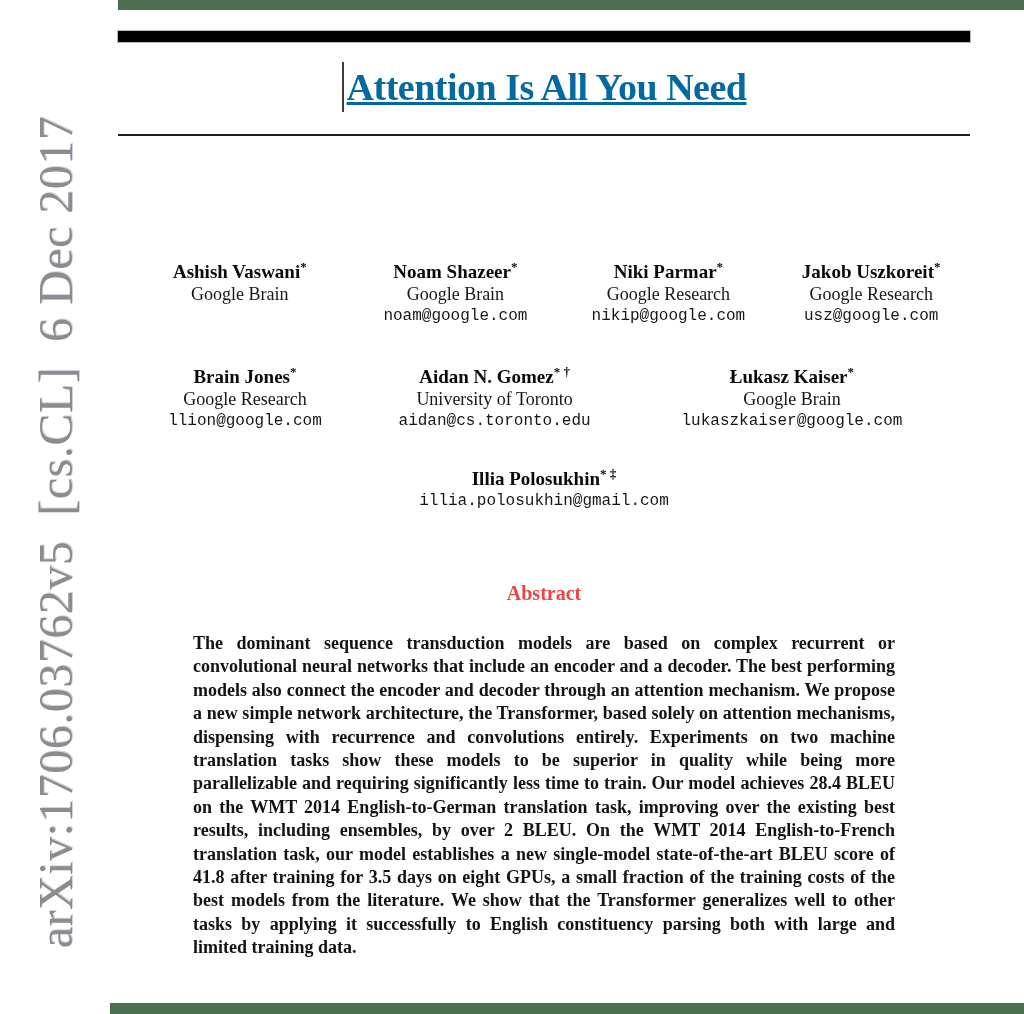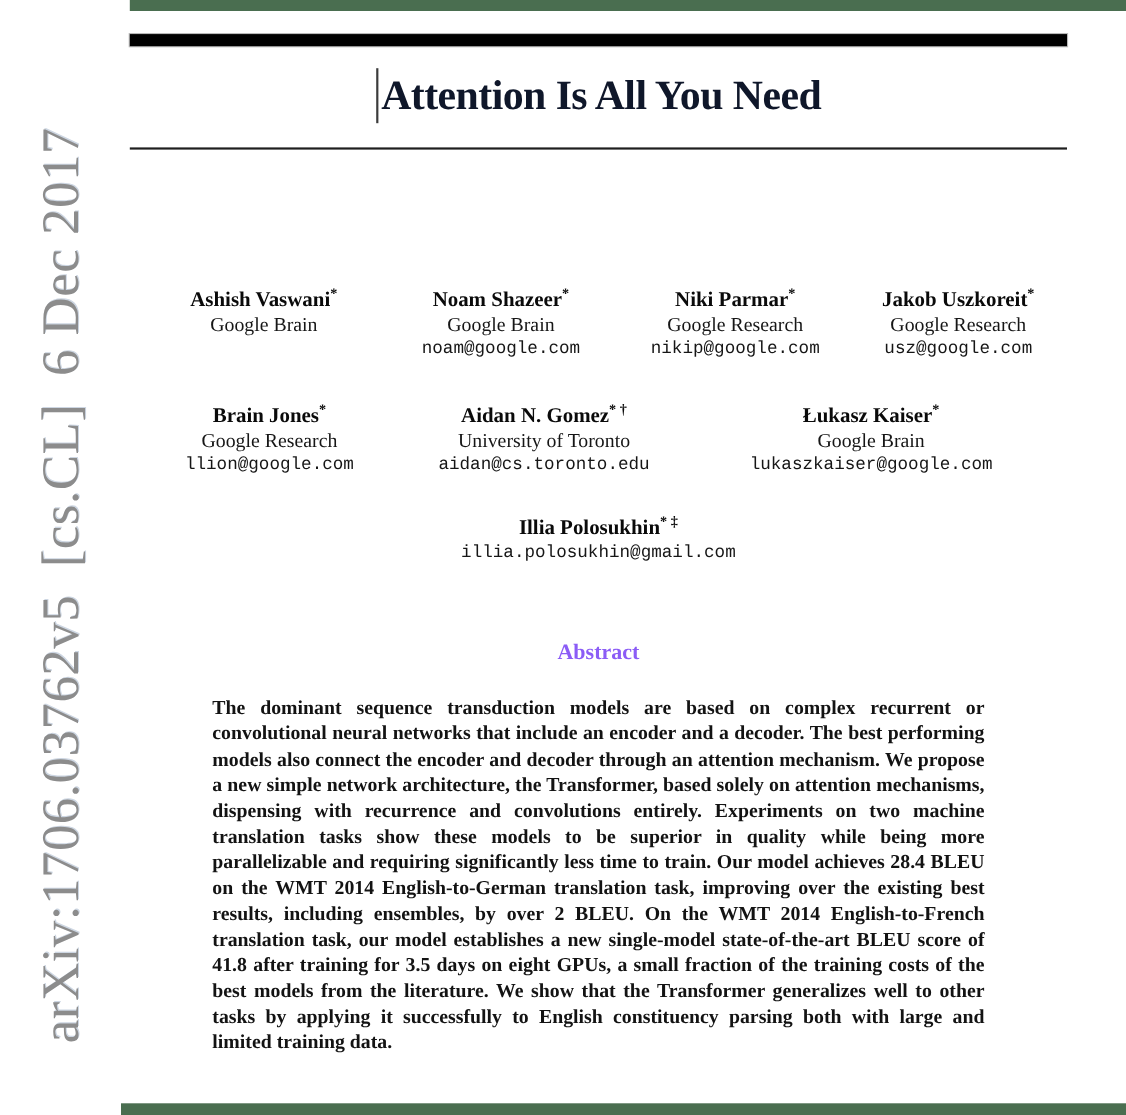--- a/index.html
+++ b/index.html
@@ -35,38 +35,38 @@
   .rule-thin  { position: absolute; left: 118px; width: 852px; top: 134px; height: 2px; background: #1e1e1e; }
 
   
   .title-row {
     position: absolute; left: 118px; top: 62px; width: 852px;
     display: flex; align-items: center; justify-content: center;
   }
   .caret { width: 2px; height: 50px; background: #3c3c3c; margin-right: 3px; }
   h1.paper-title {
     font-size: 38px; font-weight: bold; letter-spacing: -0.5px;
-    color: #0f172a; line-height: 48px;
+    color: #0369a1; line-height: 48px; text-decoration: underline;
   }
 
   
   .authors-row { position: absolute; left: 118px; width: 852px; }
   .authors-row.r1 { top: 256px; }
   .authors-row.r2 { top: 361px; }
   .authors-row.r3 { top: 463px; }
   .author { position: absolute; transform: translateX(-50%); text-align: center; white-space: nowrap; }
   .author-name { font-size: 19px; font-weight: bold; line-height: 22px; color: #0a0a0a; }
   .author-name sup { font-size: 13px; font-weight: bold; }
   .author-affil { font-size: 18px; line-height: 22px; color: #161616; }
   .author-email { font-family: "Liberation Mono", monospace; font-size: 16px; line-height: 23px; color: #161616; letter-spacing: 0; }
 
   
   .abstract-heading {
     position: absolute; left: 118px; width: 852px; top: 582px;
-    text-align: center; font-size: 20px; font-weight: bold; color: #8b5cf6;
+    text-align: center; font-size: 20px; font-weight: bold; color: #ef4444;
   }
   .abstract-body {
     position: absolute; left: 193px; width: 702px; top: 632px;
     font-size: 18px; line-height: 23.4px; text-align: justify; color: #131313; font-weight: bold;
   }
 </style>
 </head>
 <body>
 
 <div class="edge-bar top"></div>

